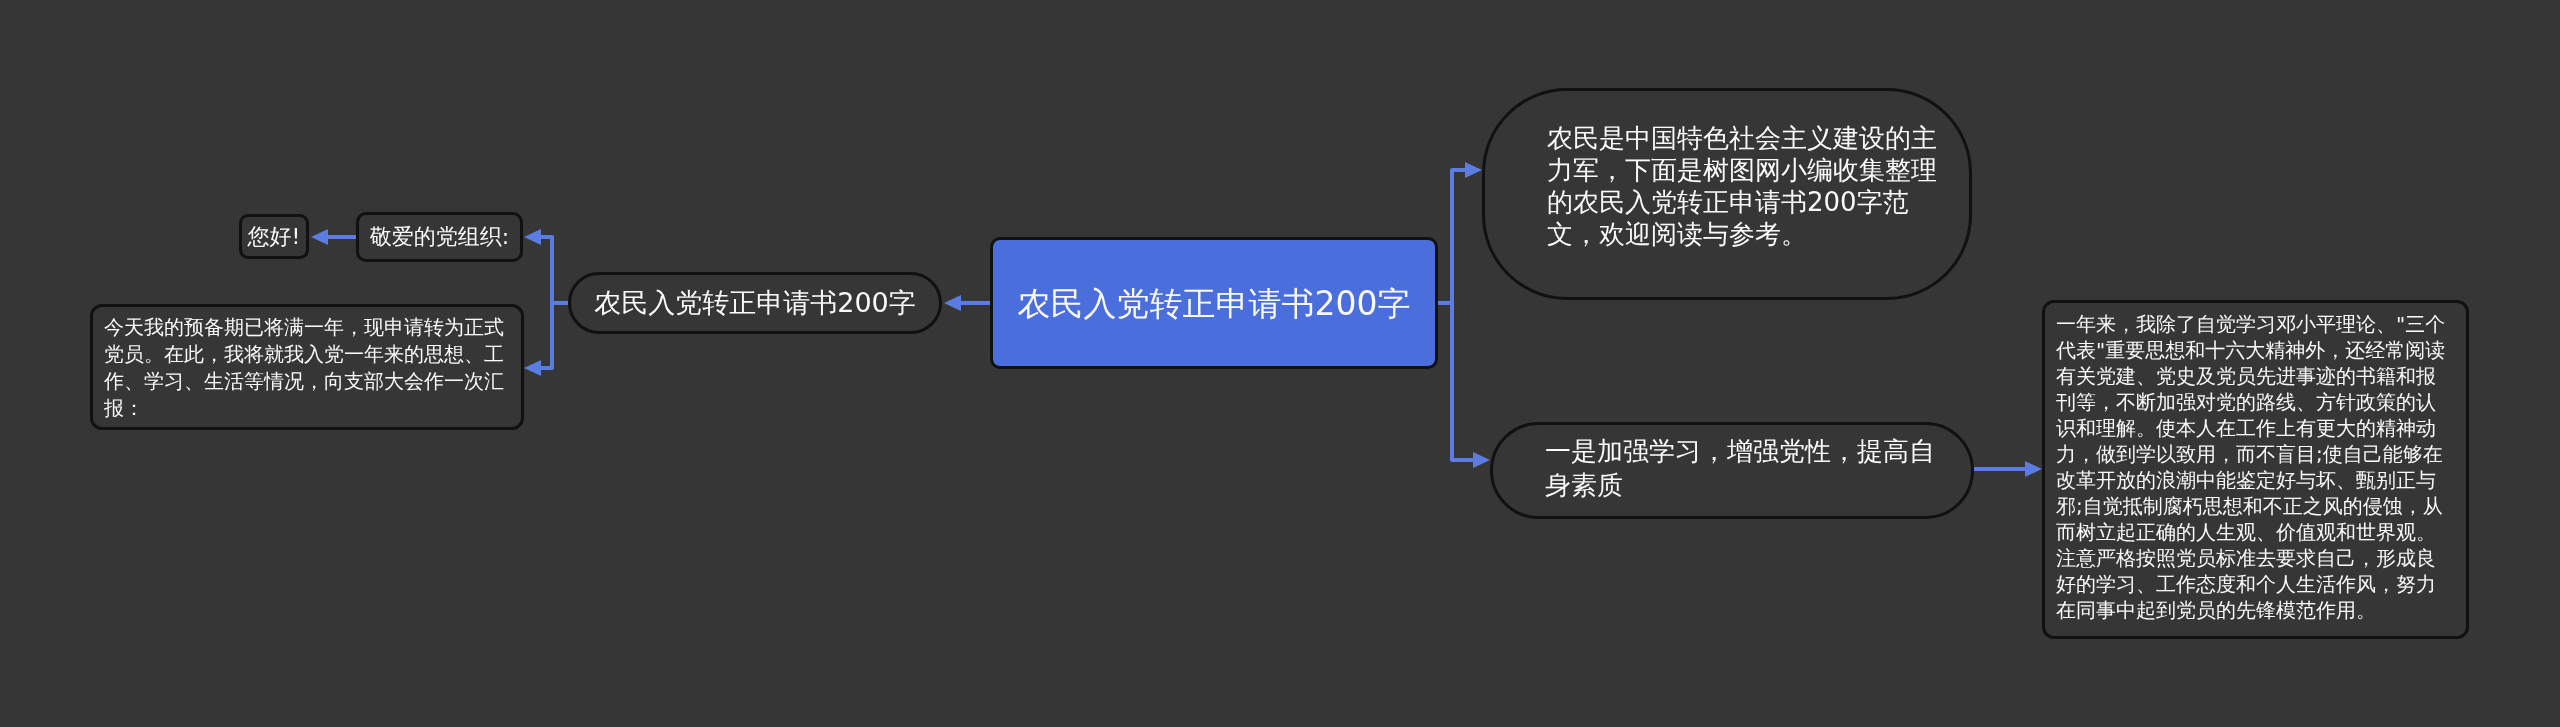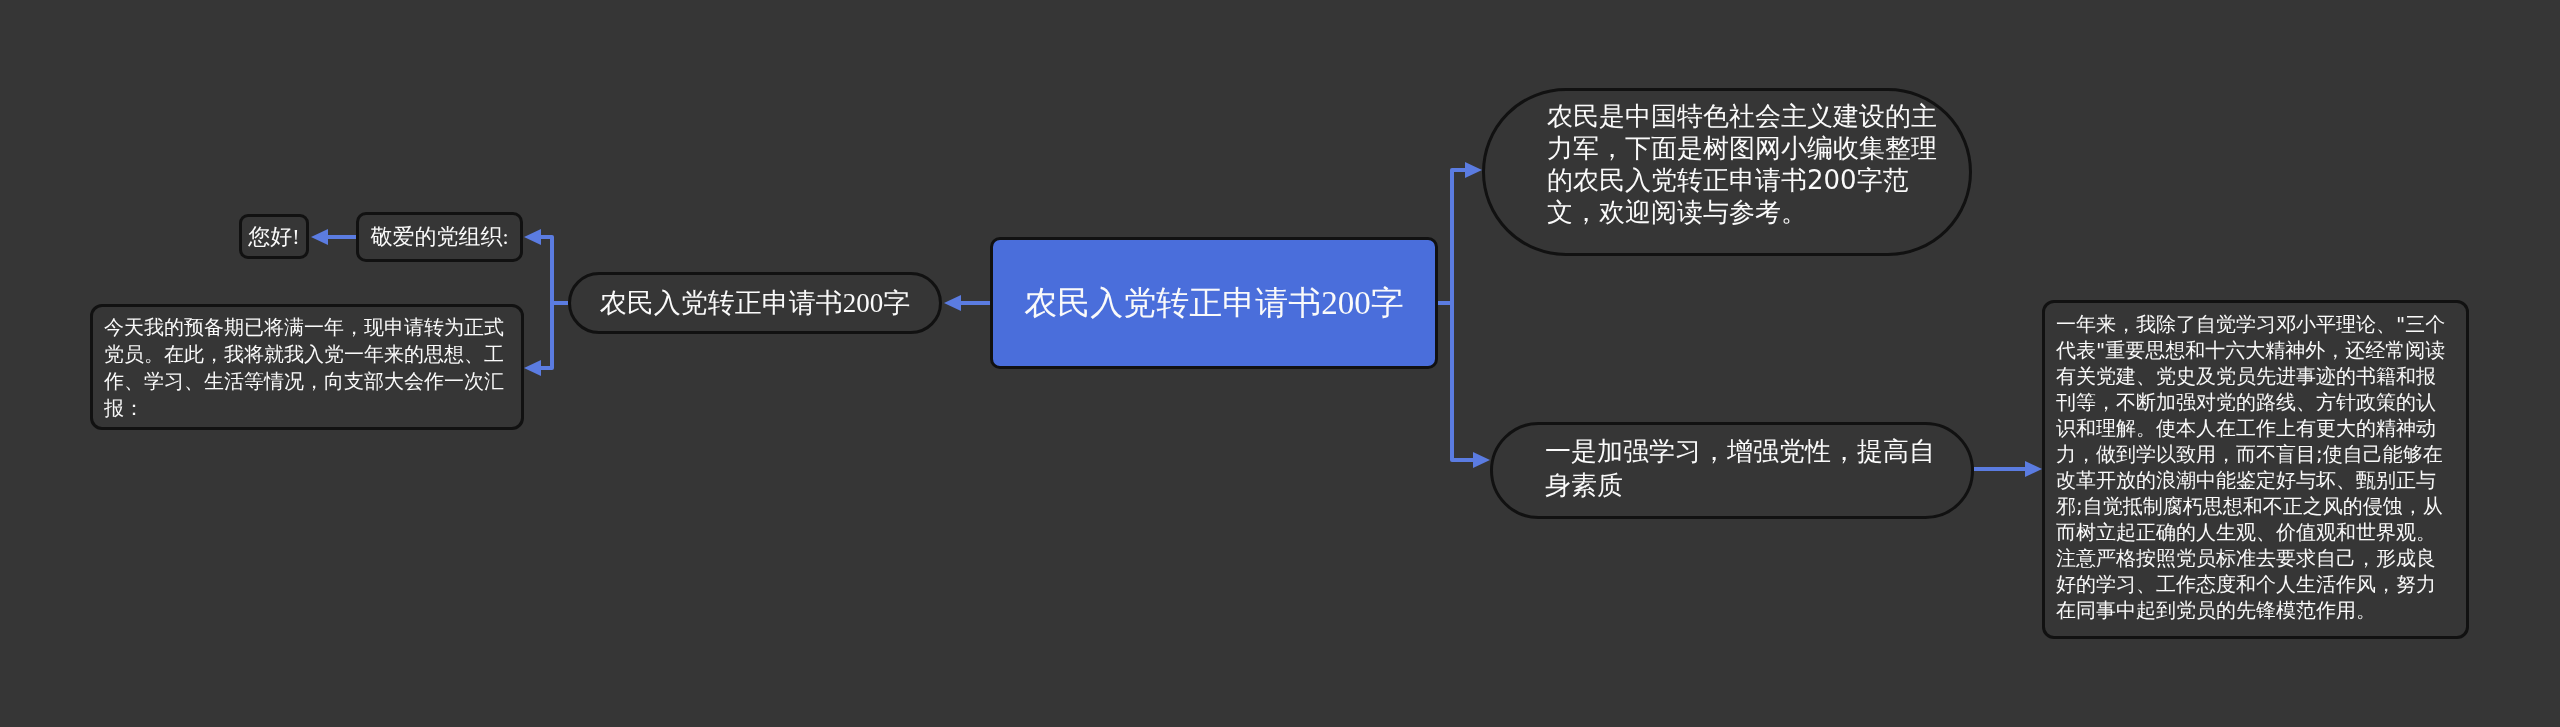--- a/index.html
+++ b/index.html
@@ -18,21 +18,20 @@
     background: #363636;
     color: #fafafa;
     cursor: pointer;
   }
   .node .txt { display: block; }
   .centered {
     display: flex;
     align-items: center;
     justify-content: center;
     text-align: center;
-    font-family: Liberation Serif, serif;
   }
   
   .n-hello {
     left: 239px; top: 214px; width: 70px; height: 45px;
     border-radius: 9px; font-size: 22px;
   }
   .n-dear-org {
     left: 356px; top: 212px; width: 167px; height: 50px;
     border-radius: 10px; font-size: 22px;
   }
@@ -44,21 +43,21 @@
   .n-topic-left {
     left: 568px; top: 272px; width: 374px; height: 62px;
     border-radius: 31px; font-size: 27px;
   }
   .n-root {
     left: 990px; top: 237px; width: 448px; height: 132px;
     border-radius: 10px; font-size: 33px; line-height: 45px;
     background: #4a6edb; font-weight: 400;
   }
   .n-intro-bubble {
-    left: 1482px; top: 88px; width: 490px; height: 168px;
+    left: 1482px; top: 88px; width: 490px; height: 212px;
     border-radius: 85px; font-size: 26px; line-height: 32px;
     padding: 20px 30px 36px 62px;
     display: flex; align-items: center;
   }
   .n-point-one {
     left: 1490px; top: 422px; width: 484px; height: 97px;
     border-radius: 49px; font-size: 26px; line-height: 34px;
     padding: 14px 30px 20px 52px;
     display: flex; align-items: center;
   }

